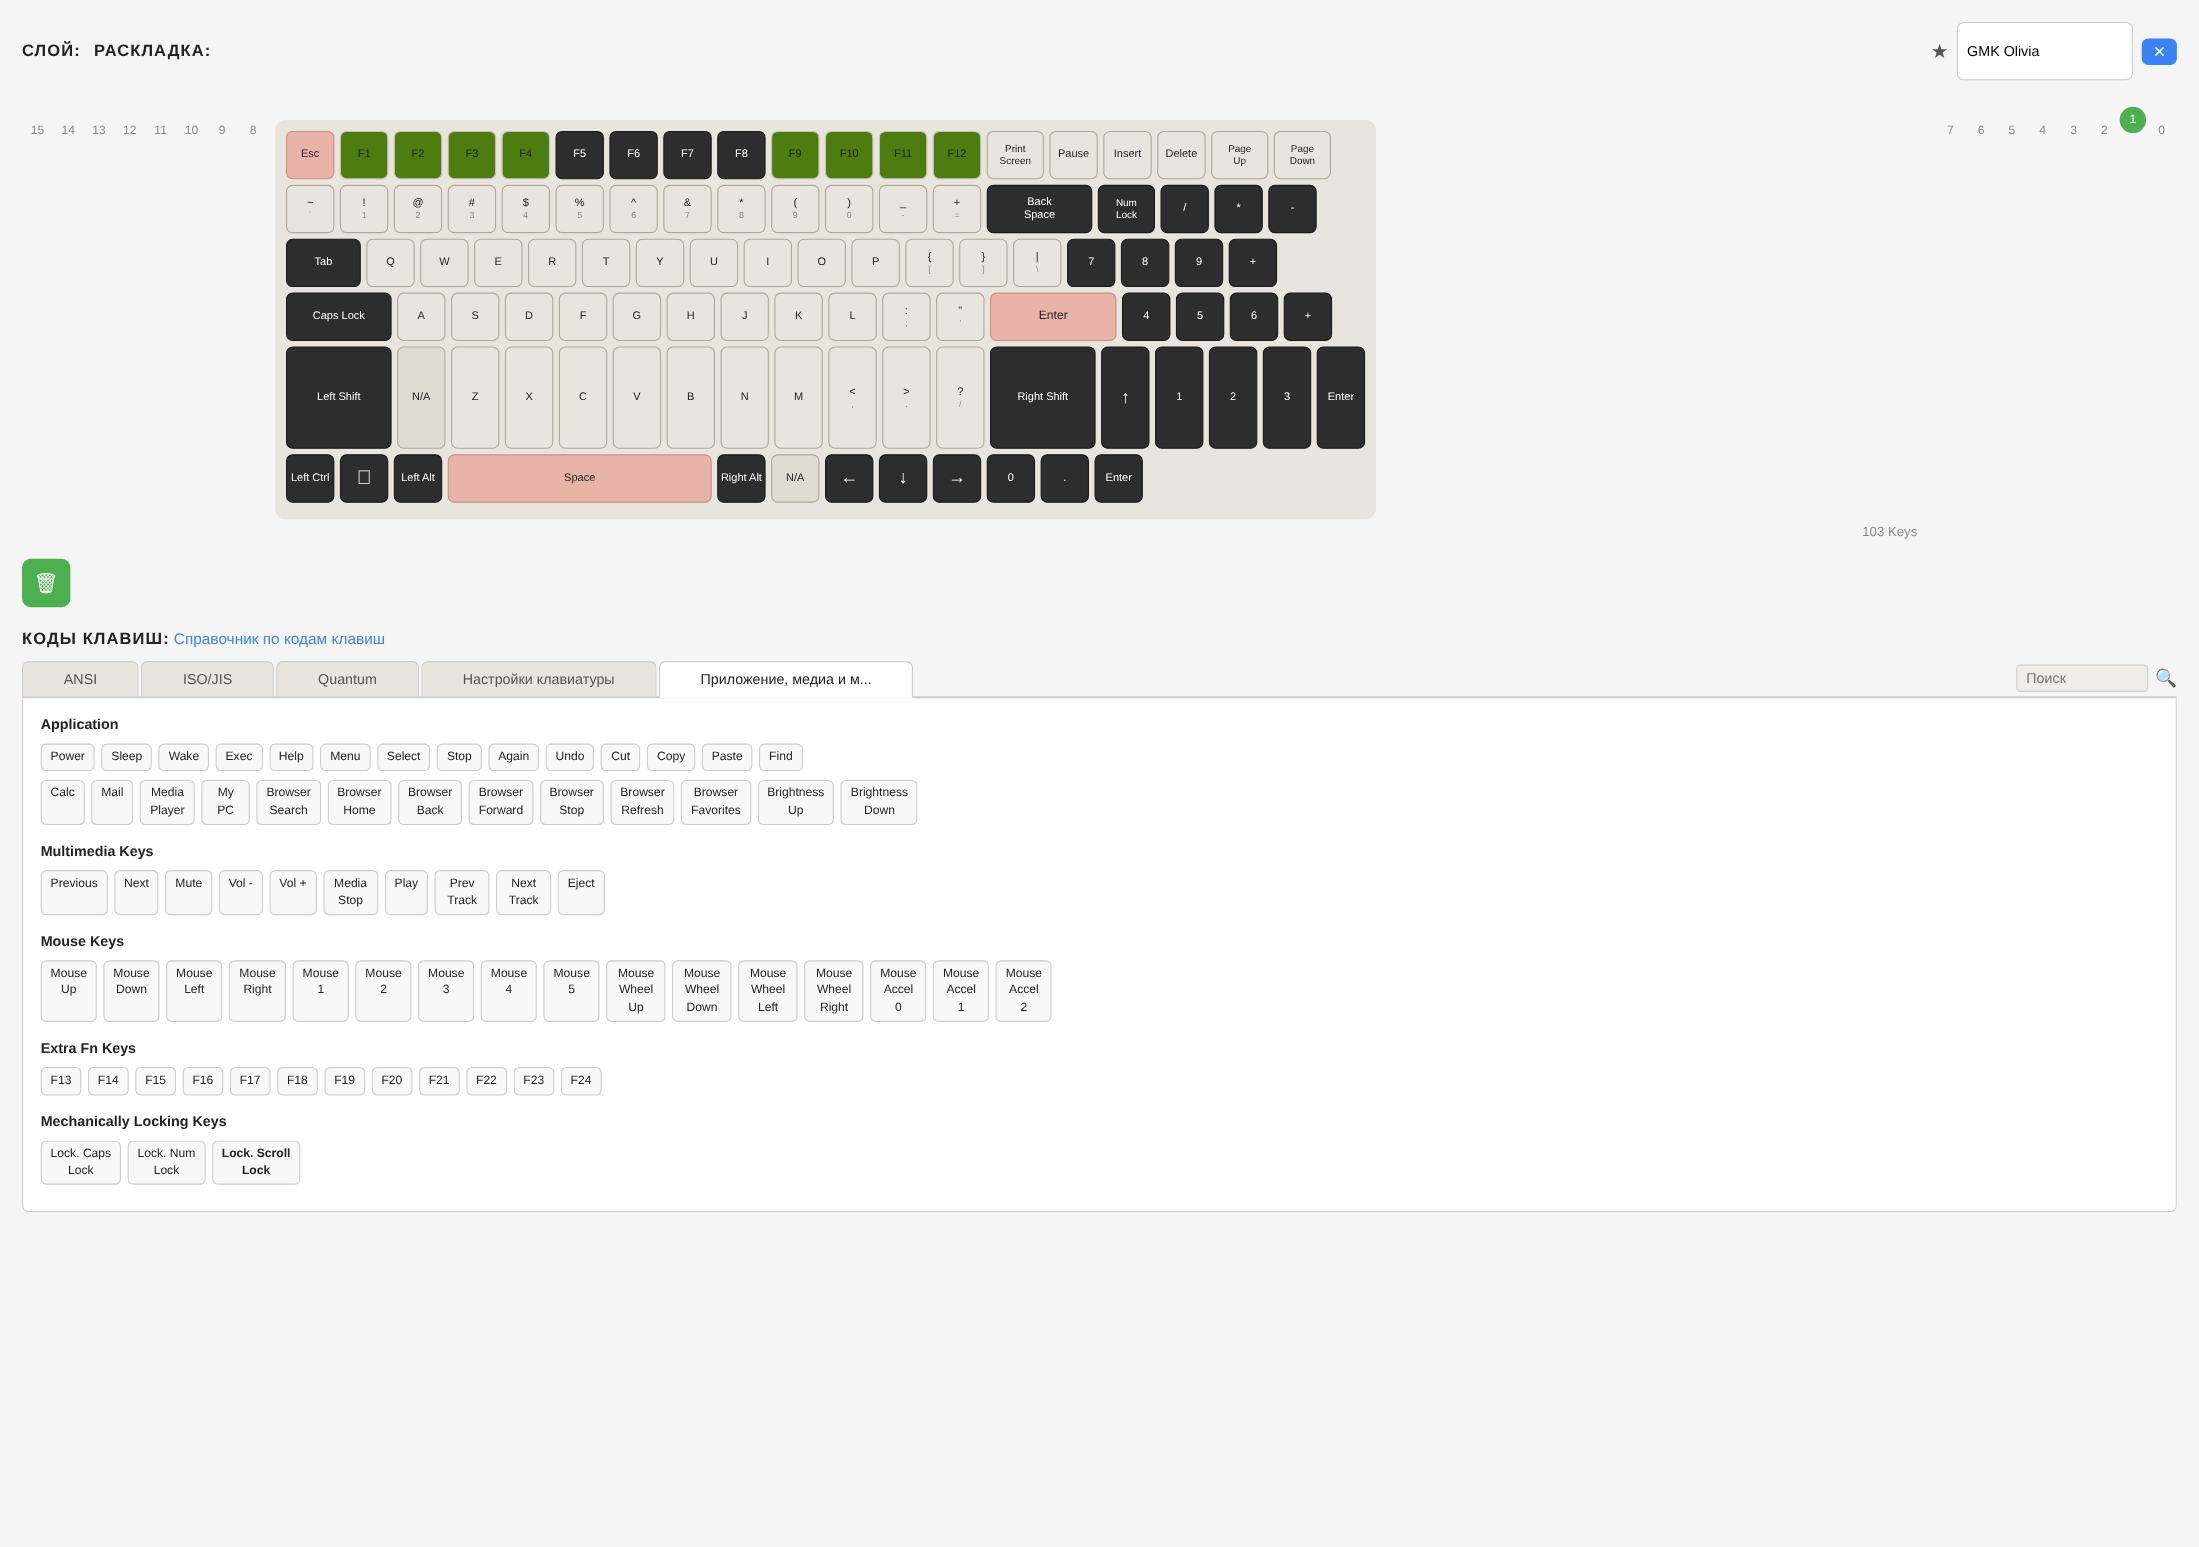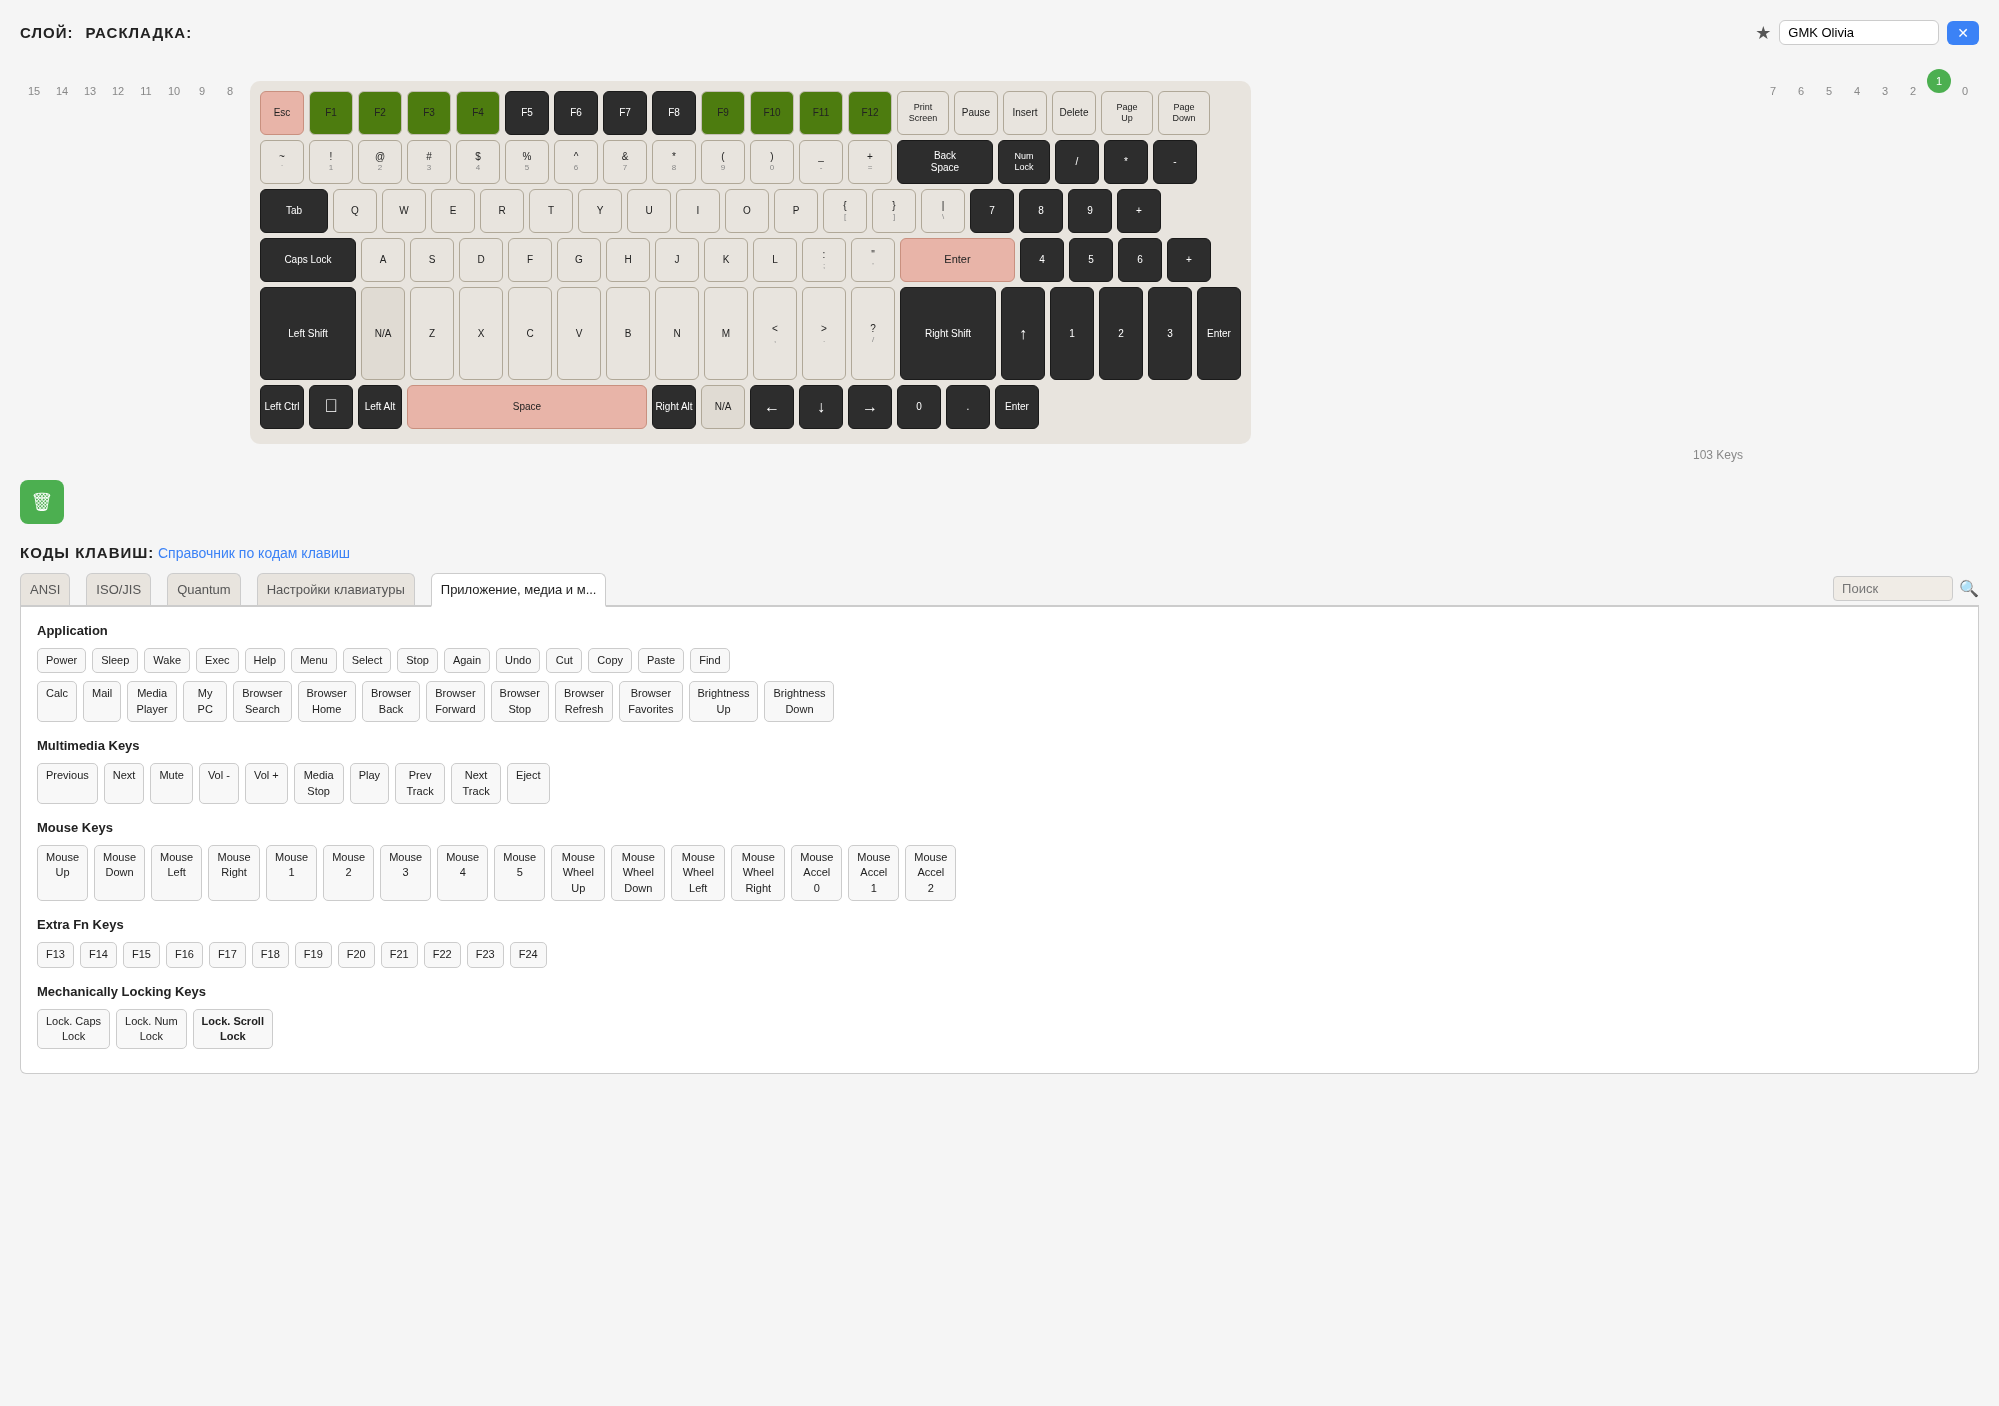--- a/index.html
+++ b/index.html
@@ -27,21 +27,21 @@
       margin-left: auto;
       display: flex;
       align-items: center;
       gap: 8px;
     }
     .star-icon { font-size: 18px; color: #555; }
     .layout-select {
       background: #fff;
       border: 1px solid #ccc;
       border-radius: 6px;
-      padding: 4px 8px;
+      padding: 18px 8px;
       font-size: 13px;
       width: 160px;
     }
     .blue-btn {
       background: #3b82f6;
       color: #fff;
       border: none;
       border-radius: 6px;
       padding: 4px 10px;
       font-size: 14px;
@@ -169,29 +169,29 @@
 
     
     .tabs-bar {
       display: flex;
       align-items: flex-end;
       border-bottom: 2px solid #ccc;
       margin-bottom: 0;
       gap: 0;
     }
     .tab {
-      padding: 8px 9px;
+      padding: 8px 37px;
       font-size: 13px;
       color: #555;
       cursor: pointer;
       border: 1px solid #ccc;
       border-bottom: none;
       background: #e8e4de;
       border-radius: 6px 6px 0 0;
-      margin-right: 16px;
+      margin-right: 2px;
     }
     .tab.active {
       background: #fff;
       color: #222;
       font-weight: 500;
       border-bottom: 2px solid #fff;
       margin-bottom: -2px;
       z-index: 1;
     }
     .tab-search {

